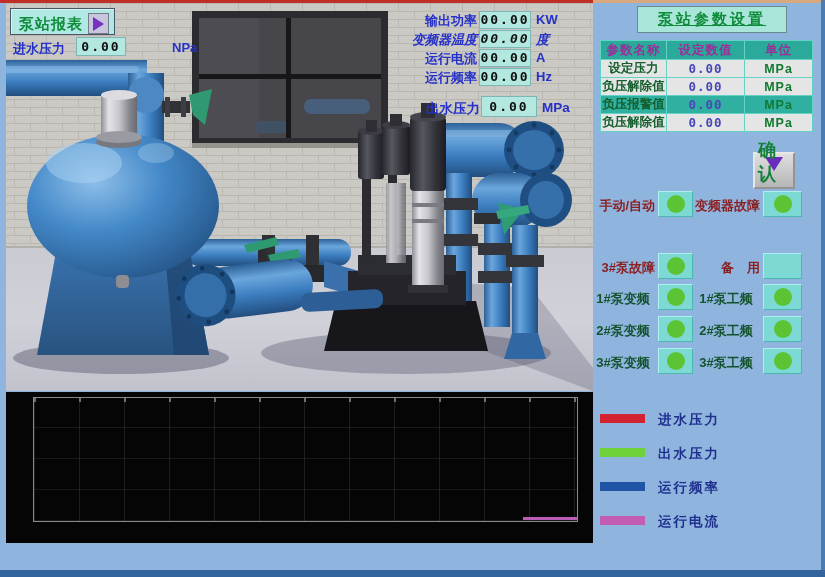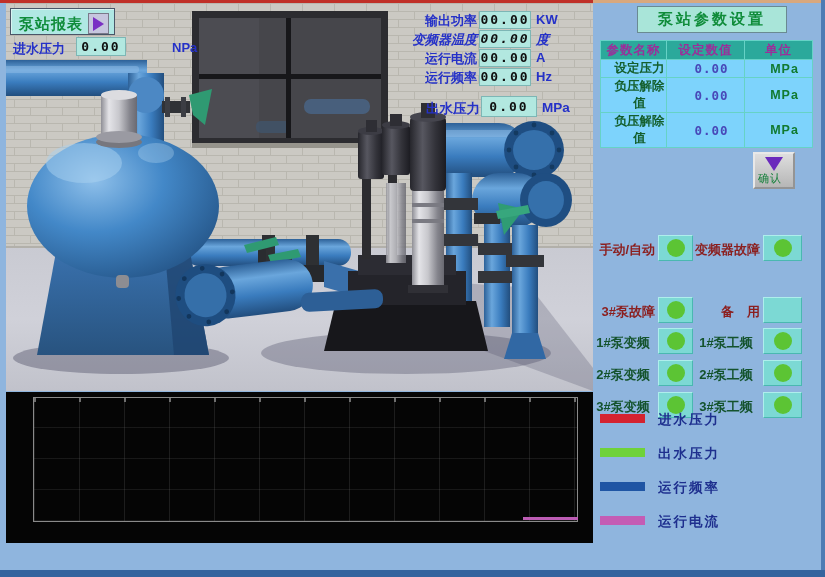--- a/index.html
+++ b/index.html
@@ -35,42 +35,42 @@
   }
   
   .tele-row{position:absolute;left:395px;width:185px;height:19px;}
   .tele-row .t-lbl{position:absolute;left:0;width:82px;text-align:right;top:1px;}
   .tele-row .t-box{position:absolute;left:84px;top:0;width:52px;height:18px;line-height:16px;}
   .tele-row .t-unit{position:absolute;left:141px;top:1px;}
   
   .panel-title{
     left:637px;top:6px;width:150px;height:27px;background:#a9e5d9;border:1px solid #6a8a92;
     color:#0f8c3a;font-weight:bold;font-size:15px;letter-spacing:3px;
-    display:flex;align-items:center;justify-content:center;
+    display:flex;align-items:center;justify-content:center;text-decoration:underline;
   }
   table.settings{
     position:absolute;left:600px;top:40px;width:212px;border-collapse:collapse;
     font-size:12.5px;font-weight:bold;table-layout:fixed;
   }
   table.settings td,table.settings th{border:1px solid #66d2c6;height:18px;padding:0;text-align:center;overflow:hidden;}
   table.settings th{background:#2ba99b;color:#9a2f9a;height:19px;letter-spacing:1px;}
-  table.settings tr.odd td{background:#7dd3fc;padding-left:12px;}
+  table.settings tr.odd td{background:#e5e5e5;}
   table.settings tr.even td{background:#2fb0a1;}
   td.p-name{color:#145f2d;}
   td.p-val{color:#4848b8;letter-spacing:1px;font-family:"DejaVu Sans Mono","Liberation Mono",monospace;}
   td.p-unit{color:#117a30;letter-spacing:1px;}
   .btn-confirm{
     left:753px;top:152px;width:42px;height:37px;cursor:pointer;
     background:linear-gradient(#dedede,#b6b6b6);border:2px outset #e8e8e8;
   }
   .btn-confirm .tri-down{position:absolute;left:50%;top:3px;transform:translateX(-50%);
     width:0;height:0;border-top:14px solid #6a2abc;border-left:9px solid transparent;border-right:9px solid transparent;}
-  .btn-confirm .c-lbl{position:absolute;left:3px;bottom:1px;color:#15803a;font-size:11px;font-weight:normal;letter-spacing:1px;}
-  
-  #indicators{left:591px;top:191px;width:230px;height:190px;margin-top:44px;}
+  .btn-confirm .c-lbl{position:absolute;left:3px;bottom:1px;color:#15803a;font-size:18px;font-weight:bold;letter-spacing:1px;}
+  
+  #indicators{left:591px;top:191px;width:230px;height:190px;}
   .ind-row{position:absolute;left:0;width:230px;height:26px;}
   .ind-lblA{position:absolute;left:0;width:64px;top:6px;text-align:right;font-size:13px;font-weight:bold;white-space:nowrap;}
   .ind-lblB{position:absolute;left:101px;width:68px;top:6px;text-align:right;font-size:13px;font-weight:bold;white-space:nowrap;}
   .ind-red{color:#8b1f1f;}
   .ind-navy{color:#14532d;text-align:center;}
   .lamp-box{position:absolute;top:0;width:35px;height:26px;background:#7cd9d4;
     border:1px solid #4ab8b0;border-top-color:#aeeeec;border-left-color:#aeeeec;
     display:flex;align-items:center;justify-content:center;}
   .lamp-boxA{left:67px;}
   .lamp-boxB{left:172px;width:39px;}
@@ -335,20 +335,25 @@
     <tr class="odd">
       <td class="p-name">设定压力</td>
       <td class="p-val">0.00</td>
       <td class="p-unit">MPa</td>
     </tr>
     <tr class="odd">
       <td class="p-name">负压解除值</td>
       <td class="p-val">0.00</td>
       <td class="p-unit">MPa</td>
     </tr>
+    <tr class="even">
+      <td class="p-name">负压报警值</td>
+      <td class="p-val">0.00</td>
+      <td class="p-unit">MPa</td>
+    </tr>
     <tr class="odd">
       <td class="p-name">负压解除值</td>
       <td class="p-val">0.00</td>
       <td class="p-unit">MPa</td>
     </tr>
   </tbody>
     </table>
 
   <div class="abs btn-confirm">
     <span class="tri-down"></span>

